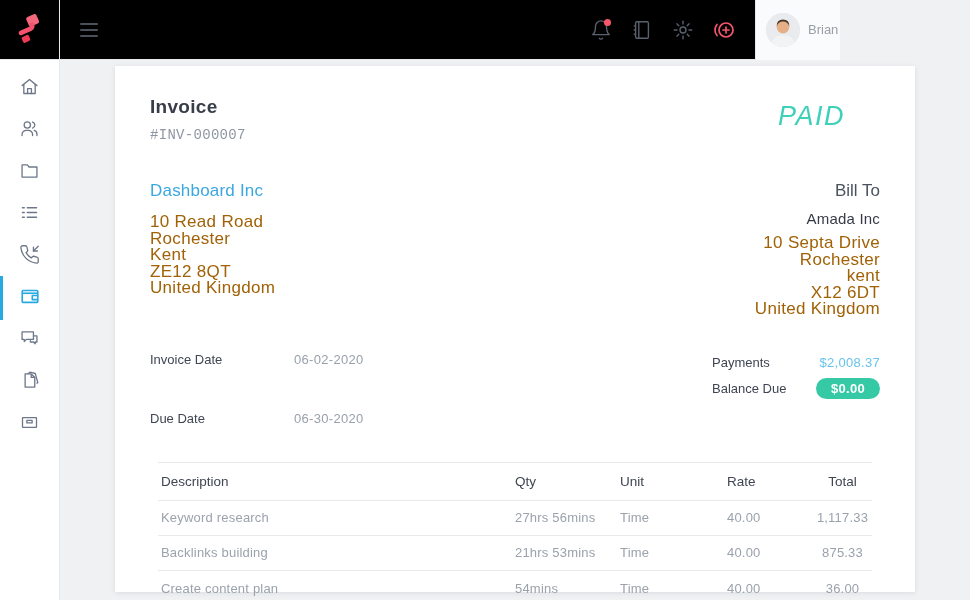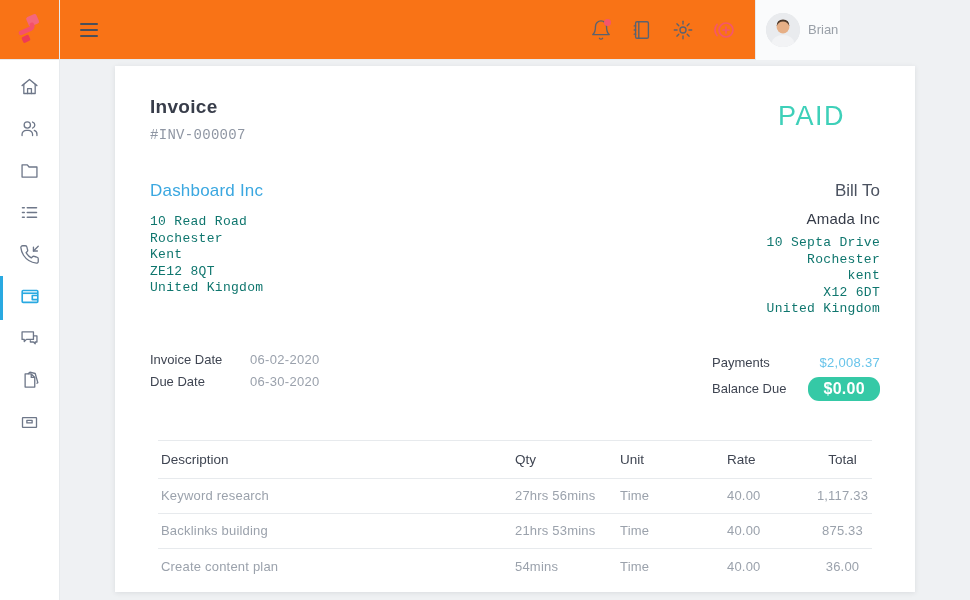--- a/index.html
+++ b/index.html
@@ -2,21 +2,21 @@
 <html><head>
 <meta charset="utf-8">
 <style>
   * { margin:0; padding:0; box-sizing:border-box; }
   html,body { width:970px; height:600px; overflow:hidden; background:#eff1f3;
     font-family:"Liberation Sans","DejaVu Sans",sans-serif; }
   .app { position:relative; width:970px; height:600px; }
 
   
   .topbar { position:absolute; top:0; left:0; width:840px; height:60px;
-    background:#f97316; border-bottom:1px solid #e7eaed; display:flex; align-items:center; z-index:5; }
+    background:#000000; border-bottom:1px solid #e7eaed; display:flex; align-items:center; z-index:5; }
   .logo-box { width:60px; height:60px; display:flex; align-items:center; justify-content:center;
     border-right:1px solid #e7eaed; flex:0 0 60px; cursor:pointer; }
   .hamburger { margin-left:10px; width:38px; height:38px; background:none; border:none;
     display:flex; flex-direction:column; justify-content:center; gap:4px; align-items:center; cursor:pointer; }
   .hamburger span { display:block; width:18px; height:2px; background:#4a4f5a; border-radius:1px; }
   .topbar-spacer { flex:1; }
   .topbar-icons { display:flex; align-items:center; gap:15px; margin-right:18px; }
   .tb-btn { width:26px; height:26px; background:none; border:none; cursor:pointer;
     display:flex; align-items:center; justify-content:center; position:relative; color:#5a6270; }
   .tb-btn svg { stroke:#5a6270; }
@@ -38,38 +38,38 @@
   .nav-item.active::before { content:""; position:absolute; left:0; top:-1px; width:3px; height:44px; background:#29a9e1; }
 
   
   .content { position:absolute; top:60px; left:60px; width:910px; height:540px; background:#eff1f3; }
   .card { position:absolute; left:55px; top:6px; width:800px; height:526px; background:#fff;
     box-shadow:0 1px 5px rgba(40,50,60,0.10); padding:30px 35px; }
 
   .card-head { display:flex; justify-content:space-between; align-items:flex-start;gap:41px; }
   .page-title { font-size:19px; font-weight:bold; color:#383d4a; letter-spacing:0.3px; }
   .inv-no { margin-top:9px; font-size:14px; color:#8f96a3; letter-spacing:0.3px;font-family:Liberation Mono, monospace; }
-  .paid { font-size:27px; color:#3ed0b9; letter-spacing:1.5px; margin-top:5px; margin-right:35px; font-weight:normal; }
+  .paid { font-size:27px; color:#3ed0b9; letter-spacing:1.5px; margin-top:5px; margin-right:35px; font-weight:normal;font-style:italic; }
 
   .parties { display:flex; justify-content:space-between; margin-top:38px; }
   .company { font-size:17px; color:#3aa7e0; text-decoration:none; cursor:pointer; letter-spacing:0.2px; }
-  .addr { margin-top:13px; font-size:13px; line-height:16.5px; color:#0f766e; letter-spacing:0.3px;font-family:Liberation Mono, monospace; }
+  .addr { margin-top:13px; font-size:17px; line-height:16.5px; color:#a16207; letter-spacing:0.3px; }
   .to { text-align:right; }
   .billto { font-size:17px; color:#4b5260; }
   .client { margin-top:9px; font-size:15px; font-weight:normal; color:#353b48; letter-spacing:0.2px; }
   .to .addr { margin-top:8px; }
 
   .meta { display:flex; justify-content:space-between; margin-top:34px; align-items:flex-start; }
-  .meta-left { display:grid; grid-template-columns:100px auto; row-gap:7px; font-size:13px; }
+  .meta-left { display:grid; grid-template-columns:100px auto; row-gap:7px; font-size:13px;gap:44px; }
   .meta-label { color:#3f4552; }
   .meta-value { color:#9aa1ac; letter-spacing:0.3px; }
   .meta-right { width:168px; }
   .meta-row { display:flex; justify-content:space-between; align-items:center; height:22px; margin-bottom:4px; font-size:13px; }
   .pay-value { color:#68c4ea; letter-spacing:0.3px; }
-  .badge { background:#35c9a6; color:#fff; font-weight:bold; font-size:16px;
+  .badge { background:#35c9a6; color:#fff; font-weight:bold; font-size:13px;
     padding:3px 15px; border-radius:11px; letter-spacing:0.3px; }
 
   .tbl { margin:36px 8px 0 8px; border-top:1px solid #e7eaed; }
   .tr { display:grid; grid-template-columns:357px 105px 107px 86px 1fr; align-items:center;
     height:35px; border-bottom:1px solid #e7eaed; }
   .tr.head { height:38px; border-bottom:1px solid #e7eaed; }
   .tr:last-child { border-bottom:none; }
   .th { font-size:13.5px; color:#3f4552; }
   .td { font-size:13px; color:#9ba2ac; letter-spacing:0.2px; }
   .cell-desc { padding-left:3px; }

